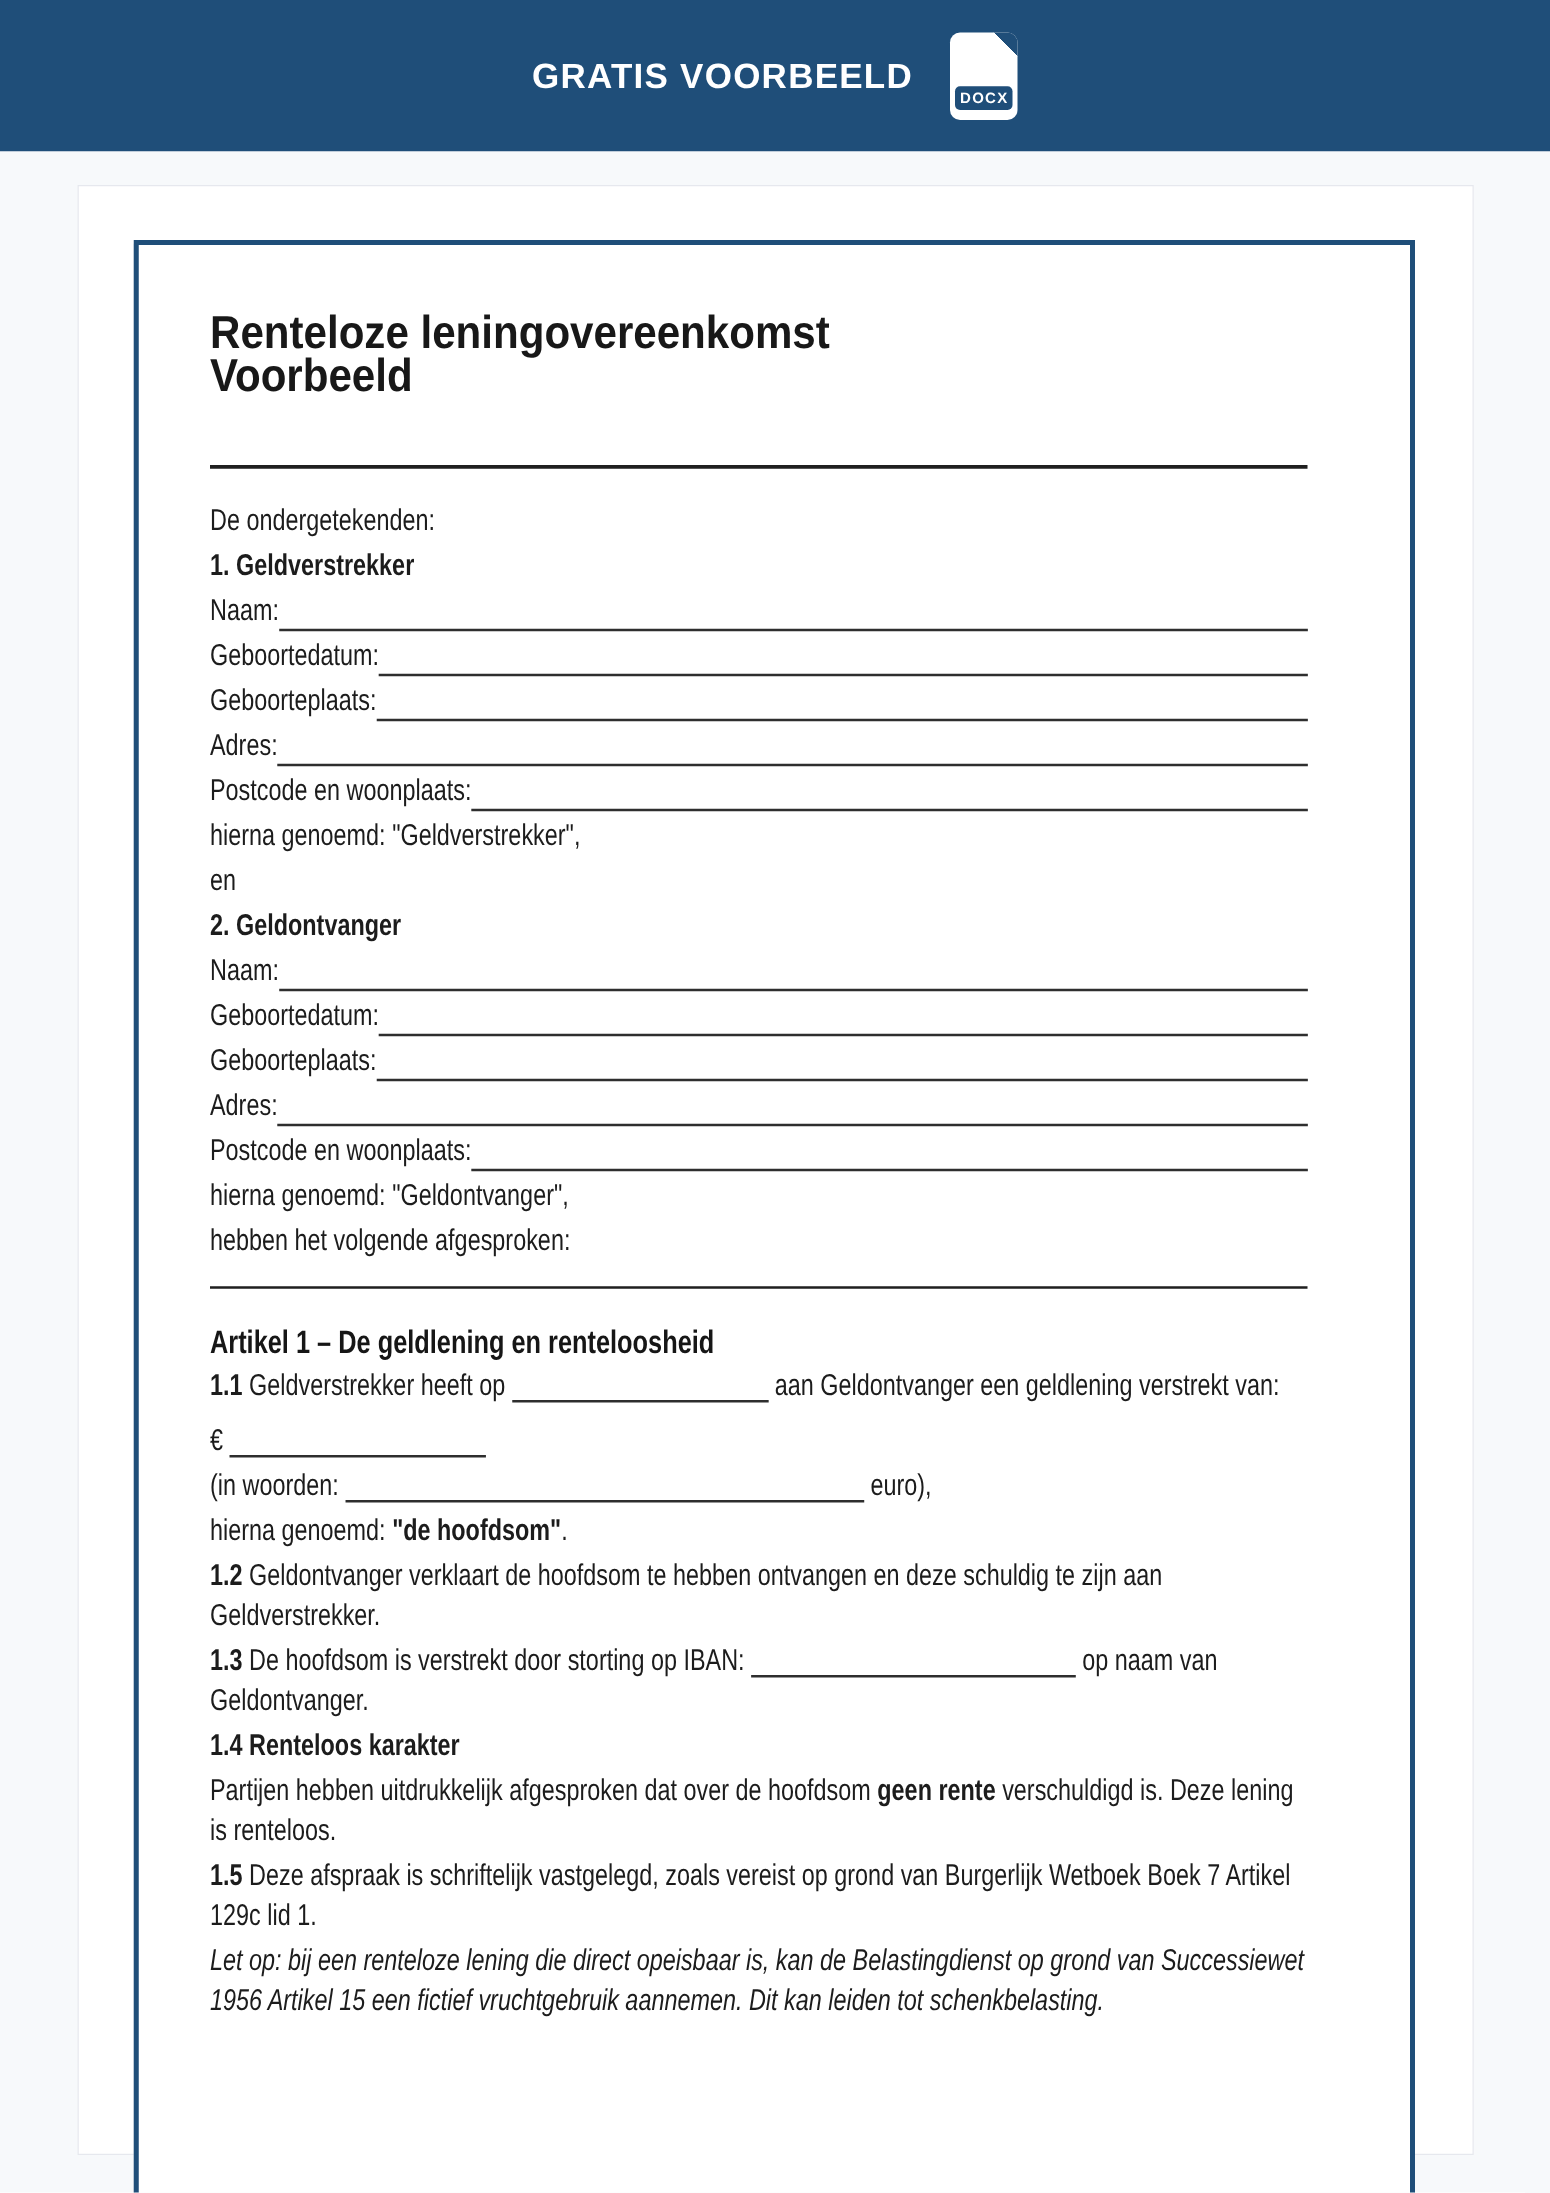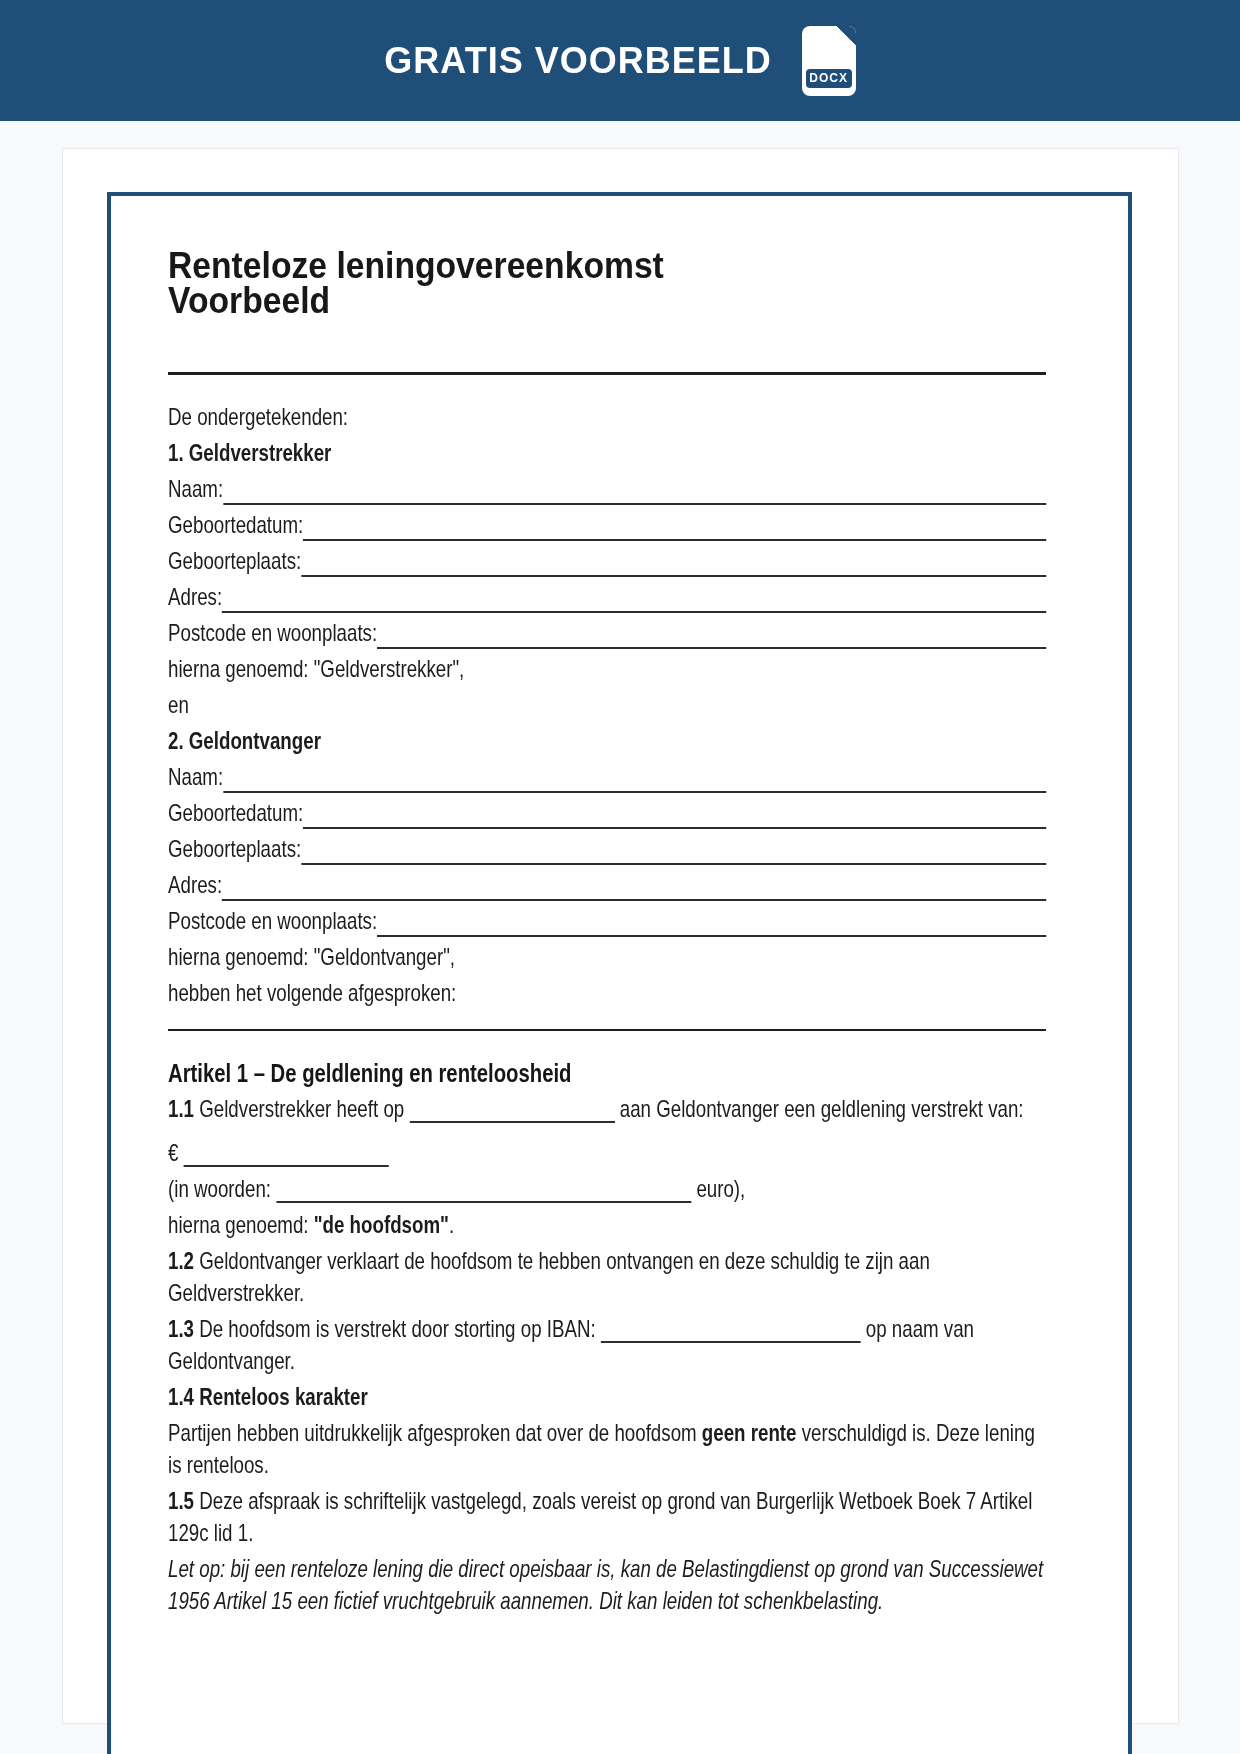--- a/index.html
+++ b/index.html
@@ -16,21 +16,21 @@
   
   .banner {
     position: absolute; left: 0; top: 0;
     width: 1240px; height: 121px;
     background: #1f4e79;
     display: flex; align-items: center; justify-content: center;
     gap: 30px;
   }
   .banner-title {
     color: #ffffff;
-    font-size: 36px;
+    font-size: 28px;
     font-weight: bold;
     letter-spacing: 1px;
     white-space: nowrap;
   }
   .docx-icon {
     position: relative;
     width: 54px; height: 70px;
     background: #ffffff;
     border-radius: 8px;
     display: block;

